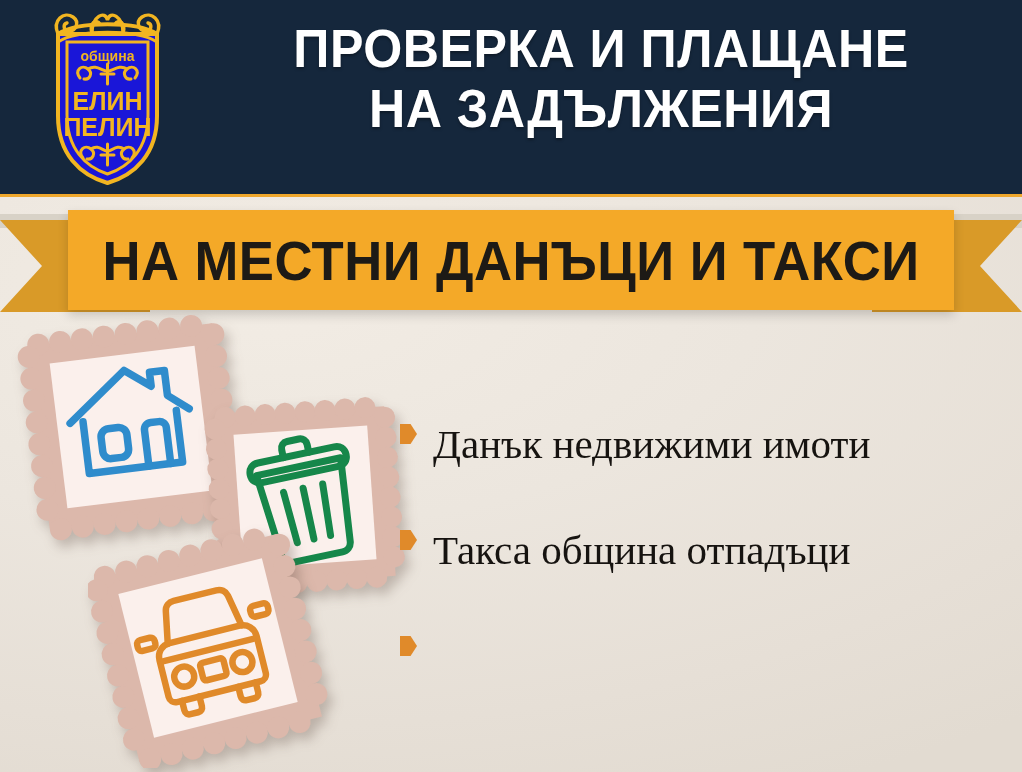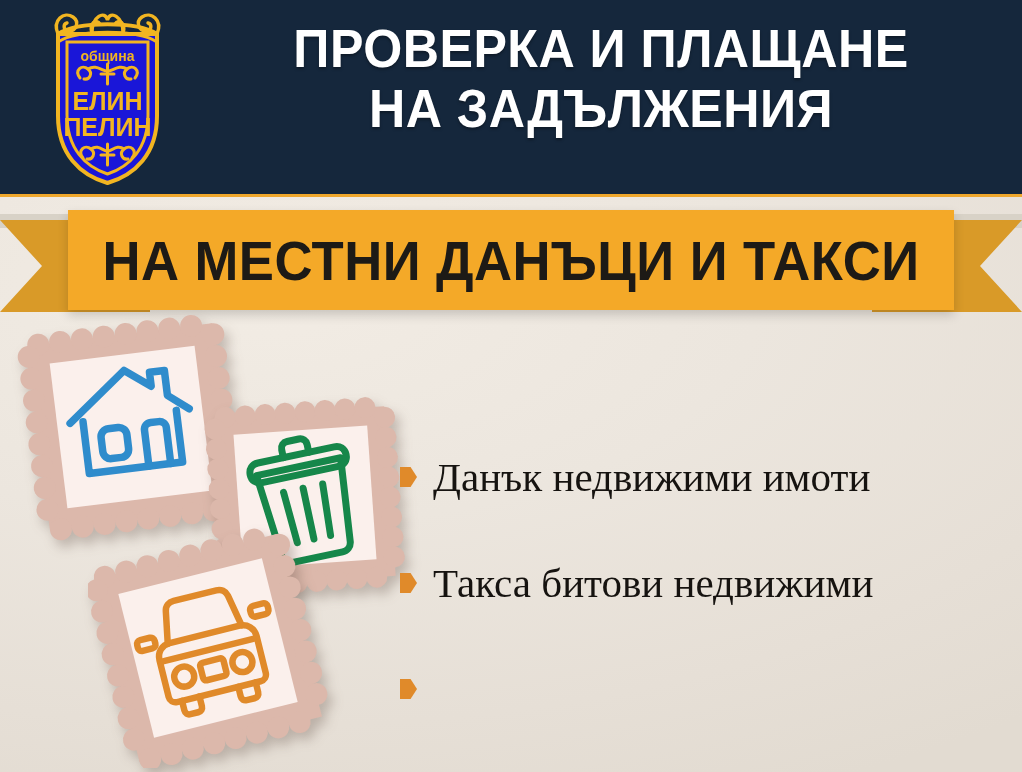--- a/index.html
+++ b/index.html
@@ -133,21 +133,20 @@
   .stamp-car   { left: 88px;  top: 528px; }
 
   
   .list {
     position: absolute;
     left: 400px; top: 424px;
     width: 612px;
   }
   .list-item {
     display: flex;
-    align-items: center;
     height: 106px;
   }
   .bullet {
     flex: 0 0 auto;
     width: 17px; height: 20px;
     margin-right: 16px;
     background: #e08a2a;
     clip-path: polygon(0 0, 62% 0, 100% 50%, 62% 100%, 0 100%);
   }
   .list-label {
@@ -395,21 +394,21 @@
 
   <div class="list">
 
     <div class="list-item">
       <span class="bullet"></span>
       <span class="list-label">Данък недвижими имоти</span>
     </div>
 
     <div class="list-item">
       <span class="bullet"></span>
-      <span class="list-label">Такса битови недвижими</span>
+      <span class="list-label">Такса община отпадъци</span>
     </div>
 
     <div class="list-item">
       <span class="bullet"></span>
     </div>
 
   </div>
 
 </div>
 

